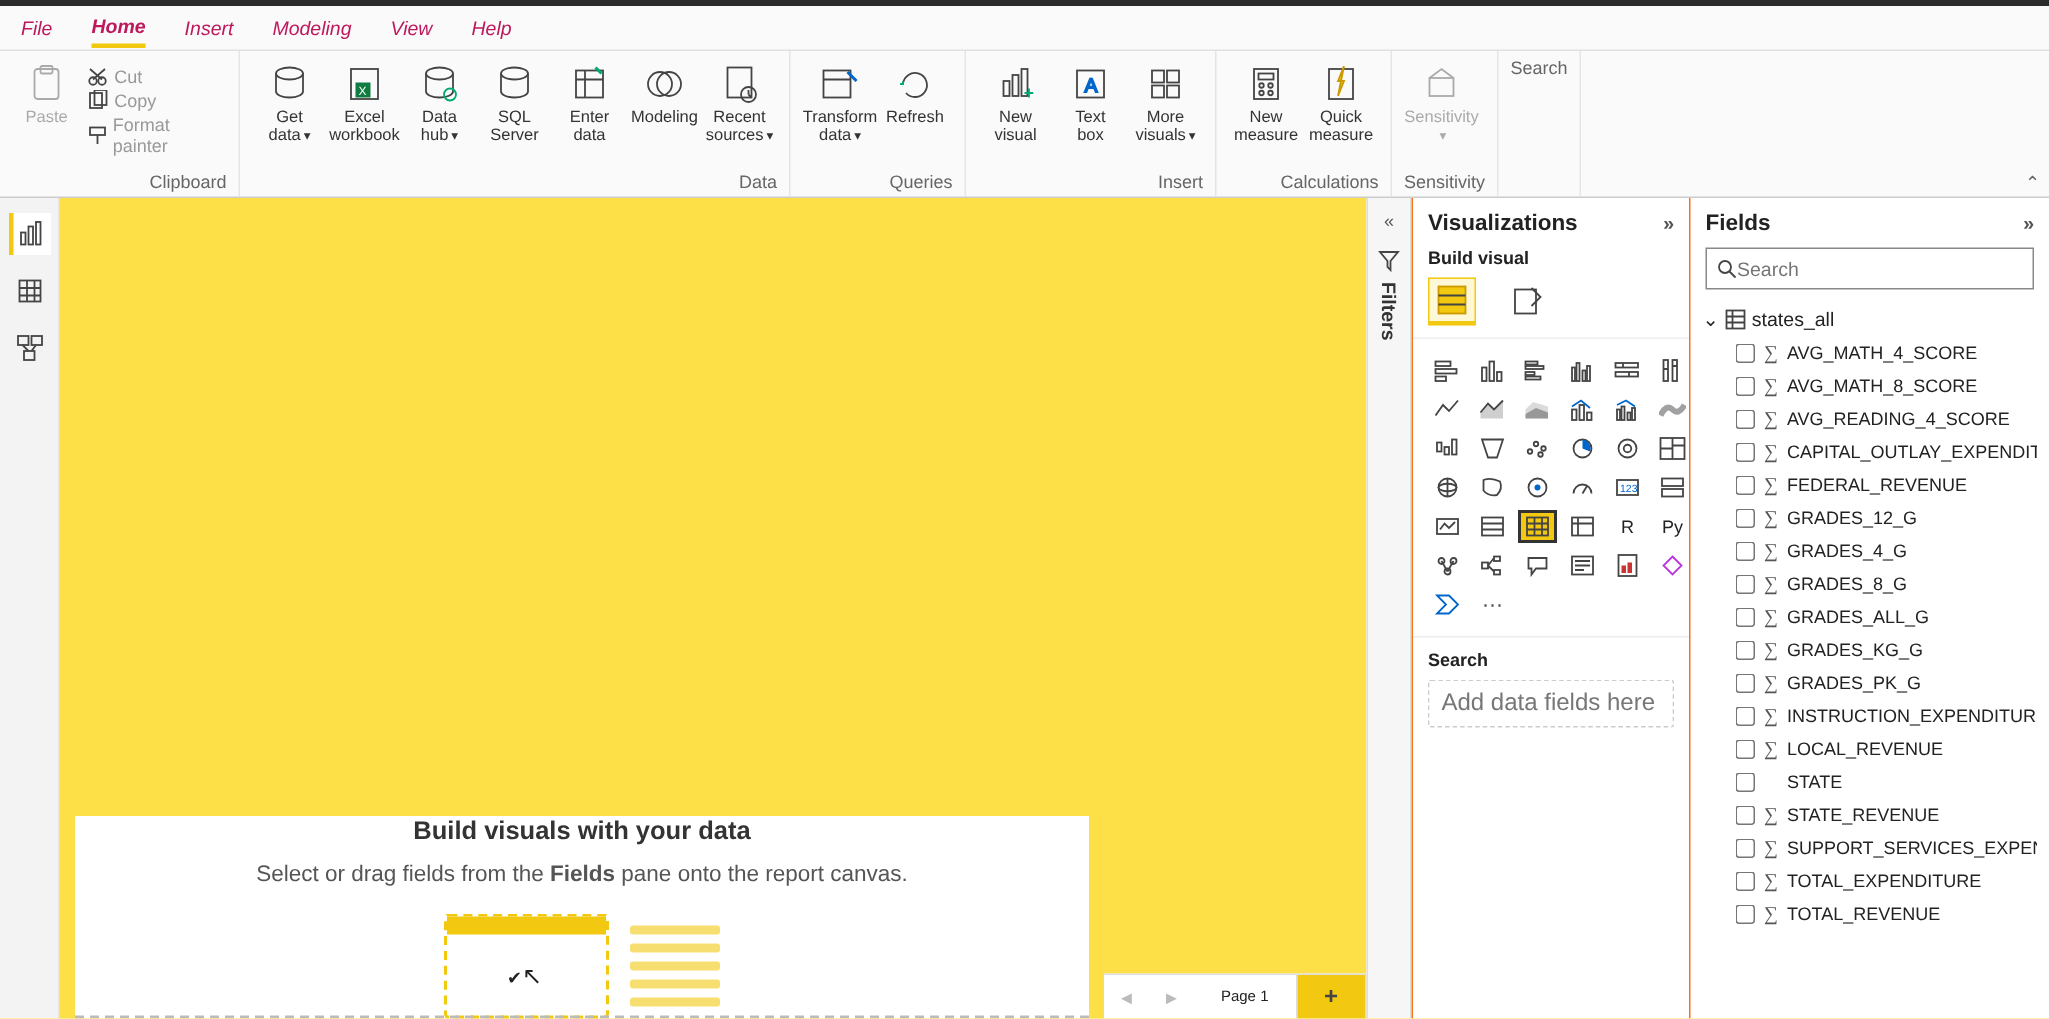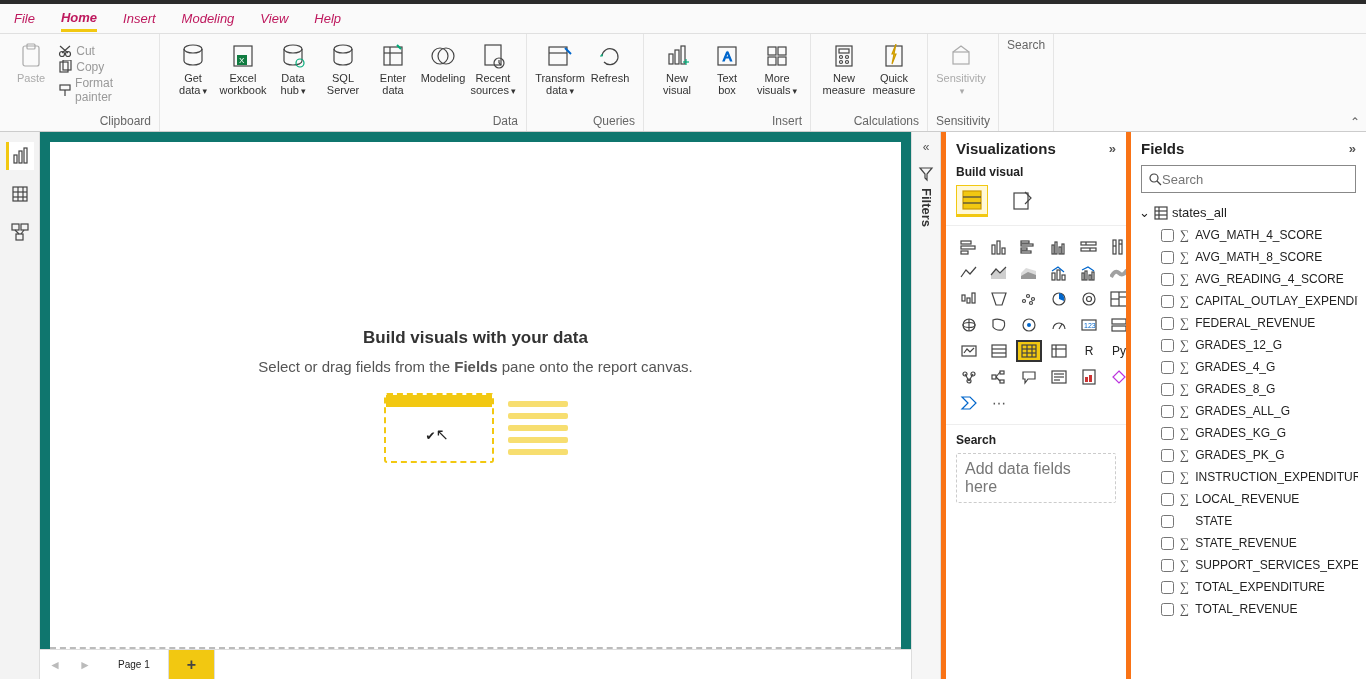--- a/index.html
+++ b/index.html
@@ -26,21 +26,21 @@
 .clip-row { display:flex; align-items:center; font-size:12px; color:#999; margin-bottom:2px; cursor: default;}
 .clip-row svg { margin-right:4px; }
 .ribbon-collapse { position:absolute; right:6px; bottom:2px; font-size:12px; color:#666; cursor:pointer; }
 
 
 .main { display:flex; height: 547px; }
 .leftrail { width: 40px; background:#f3f3f3; border-right:1px solid #ddd; display:flex; flex-direction:column; align-items:center; padding-top:10px; }
 .leftrail .rail-btn { width:28px; height:28px; margin-bottom:10px; display:flex; align-items:center; justify-content:center; cursor:pointer; }
 .leftrail .rail-btn.active { background:#fff; border-left:3px solid #f2c811; }
 
-.canvas-wrap { flex:1; display:flex; flex-direction:column; background:#0f766e; }
+.canvas-wrap { flex:1; display:flex; flex-direction:row; background:#fde047;align-items:flex-end; }
 .canvas { flex:1; margin:10px 10px 0 10px; background:#fff; display:flex; flex-direction:column; align-items:center; justify-content:center; position:relative; }
 .canvas-hint-title { font-size:17px; font-weight:600; color:#333; margin-bottom:10px; }
 .canvas-hint-sub { font-size:15px; color:#555; margin-bottom:18px; }
 .canvas-dashed-bottom { position:absolute; bottom:0; left:0; right:0; border-bottom:2px dashed #bbb; }
 .hint-img { display:flex; gap:14px; align-items:center; }
 .hint-box { width:110px; height:70px; border:2px dashed #f2c811; border-radius:3px; background:linear-gradient(#fff,#fff); position:relative; }
 .hint-box::before { content:""; position:absolute; top:0; left:0; right:0; height:12px; background:#f2c811; }
 .hint-list { width:60px; }
 .hint-list .row { height:6px; background:#f2c811; margin:6px 0; border-radius:2px; opacity:0.6; }
 
@@ -49,21 +49,21 @@
 .pagebar .tab { padding:0 18px; height:100%; display:flex; align-items:center; border-right:1px solid #ddd; font-size:10px; cursor:pointer; }
 .pagebar .tab.add { background:#f2c811; font-size:16px; font-weight:bold; color:#444; }
 
 
 .filters-collapsed { width:30px; background:#f6f6f6; border-left:1px solid #ddd; border-right:1px solid #ddd; display:flex; flex-direction:column; align-items:center; padding-top:8px; }
 .filters-collapsed .expand { font-size:12px; color:#555; cursor:pointer; margin-bottom:12px; }
 .filters-collapsed .vlabel { writing-mode: vertical-rl; font-size:13px; font-weight:600; color:#333; }
 .filters-collapsed svg { margin-bottom:6px; }
 
 
-.pane { background:#fff; border-left:5px solid #f97316; display:flex; flex-direction:column; }
+.pane { background:#fff; border-left:1px solid #f97316; display:flex; flex-direction:column; }
 .pane.viz { width:185px; }
 .pane.fields { width:240px; }
 .pane-header { display:flex; align-items:center; justify-content:space-between; padding:8px 10px; font-size:15px; font-weight:600; }
 .pane-header .coll { font-size:13px; color:#555; cursor:pointer; }
 .viz .sub { font-size:12px; font-weight:600; padding:0 10px 6px 10px; }
 .viz .modes { display:flex; padding:0 10px 8px 10px; gap:18px; border-bottom:1px solid #eee; }
 .viz .mode { width:32px; height:32px; display:flex; align-items:center; justify-content:center; cursor:pointer; }
 .viz .mode.active { background:#fff8d6; border:1px solid #f2c811; border-bottom:3px solid #f2c811; }
 .viz-grid { display:grid; grid-template-columns: repeat(6, 26px); gap:4px 4px; padding:10px; }
 .viz-grid .vg { width:26px; height:22px; display:flex; align-items:center; justify-content:center; cursor:pointer; border:1px solid transparent; }

